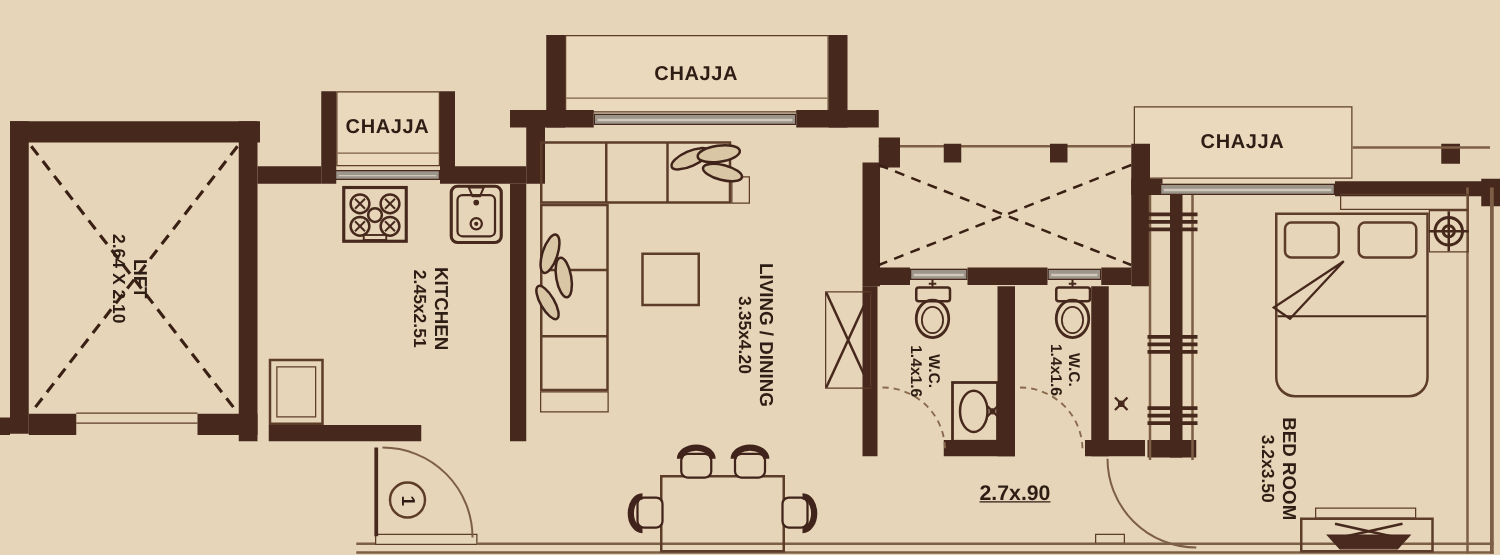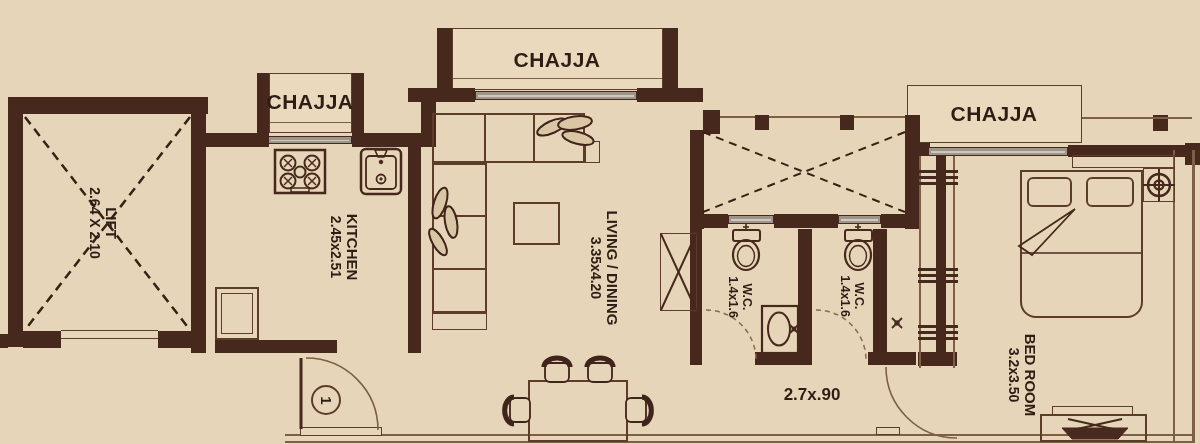--- a/index.html
+++ b/index.html
@@ -13,21 +13,21 @@
   .tl{position:absolute;background:var(--linesoft);}
   .box{position:absolute;border:2px solid var(--line);box-sizing:border-box;background:transparent;}
   .thin{border-width:1.5px;}
   .window{position:absolute;background:var(--winfill);border:1.5px solid var(--wall);box-sizing:border-box;}
   .window::after{content:"";position:absolute;left:2px;right:2px;top:45%;height:1.5px;background:#cfc8bb;}
   .chajja{position:absolute;background:var(--chajja);border:1.5px solid var(--line);box-sizing:border-box;}
   .slab{position:absolute;left:0;right:0;height:1.5px;background:var(--linesoft);}
   .vlabel{position:absolute;transform:translate(-50%,-50%) rotate(90deg);
           font-weight:700;color:var(--ink);text-align:center;line-height:1.12;white-space:nowrap;}
   .hlabel{position:absolute;transform:translate(-50%,-50%);font-weight:700;color:var(--ink);white-space:nowrap;}
-  .f16{font-size:21px;letter-spacing:.5px;}
+  .f16{font-size:16px;letter-spacing:.5px;}
   .f14{font-size:14px;}
   .f13{font-size:12.5px;}
   .f17{font-size:17px;}
   .tag{position:absolute;width:30px;height:30px;border:2px solid var(--line);border-radius:50%;
        box-sizing:border-box;display:flex;align-items:center;justify-content:center;
        font-weight:700;font-size:15px;color:var(--ink);}
   .tag span{transform:rotate(90deg);display:block;}
   .thr{position:absolute;border:1.5px solid var(--line);background:var(--bg);box-sizing:border-box;}
   .liftdoor{position:absolute;border-top:1.5px solid var(--line);border-bottom:1.5px solid var(--line);box-sizing:border-box;}
   svg.overlay{position:absolute;left:0;top:0;pointer-events:none;}
@@ -305,21 +305,21 @@
     <div>1.4x1.6</div>
   </div>
   <div class="vlabel f13" style="left:852px;top:296px;">
     <div>W.C.</div>
     <div>1.4x1.6</div>
   </div>
   <div class="vlabel f14" style="left:1022px;top:375px;">
     <div style="font-size:15px;">BED ROOM</div>
     <div>3.2x3.50</div>
   </div>
-  <div class="hlabel f17" style="left:812px;top:395px;">
+  <div class="hlabel f17" style="left:812px;top:395px;text-decoration:underline;">
     <span>2.7x.90</span>
   </div>
 
   <div class="tag" style="left:311px;top:385px;">
     <span>1</span>
   </div>
 
 </div>
 
 </body></html>

